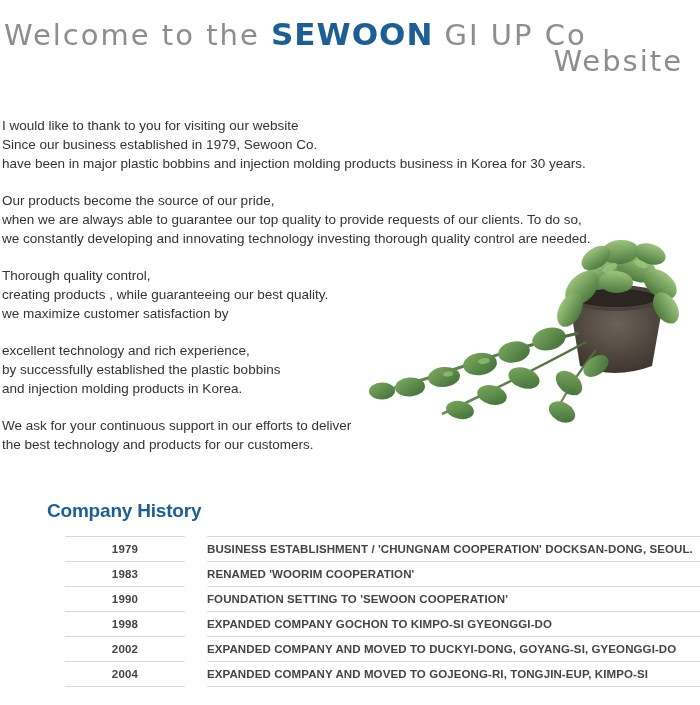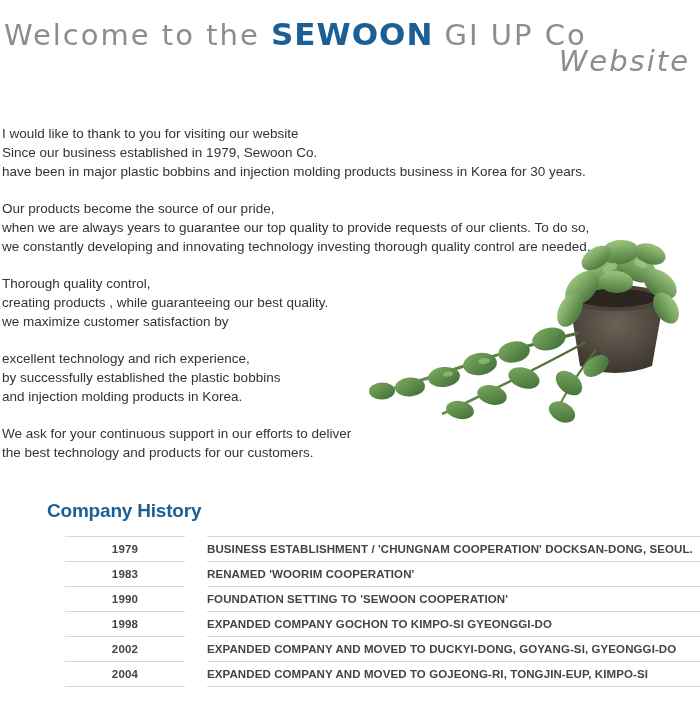--- a/index.html
+++ b/index.html
@@ -30,42 +30,41 @@
     font-weight: 400;
     white-space: nowrap;
   }
   .hero-line1 {
     position: absolute;
     left: 4px;
     top: 16px;
   }
   .hero-line2 {
     position: absolute;
-    right: 10px;
+    right: 17px;
     top: 44px;
-    font-style: italic;
   }
   .hero-accent {
     color: #1c5f94;
     font-weight: 700;
     font-size: 31px;
     letter-spacing: 1px;
   }
   .hero-plain {
     color: #8d8d8d;
   }
 
   
   .intro {
     position: relative;
     padding: 8px 0 0 2px;
     z-index: 3;
   }
   .para {
-    margin: 16px 0 18px 0;
+    margin: 8px 0 18px 0;
   }
   .para .ln {
     display: block;
     font-size: 13.5px;
     line-height: 19px;
     color: #333333;
     white-space: nowrap;
   }
 
   
@@ -210,21 +209,21 @@
 </div>
 
 <div class="intro">
   <div class="para">
     <span class="ln">I would like to thank to you for visiting our website</span>
     <span class="ln">Since our business established in 1979, Sewoon Co.</span>
     <span class="ln">have been in major plastic bobbins and injection molding products business in Korea for 30 years.</span>
   </div>
   <div class="para">
     <span class="ln">Our products become the source of our pride,</span>
-    <span class="ln">when we are always years to guarantee our top quality to provide requests of our clients. To do so,</span>
+    <span class="ln">when we are always able to guarantee our top quality to provide requests of our clients. To do so,</span>
     <span class="ln">we constantly developing and innovating technology investing thorough quality control are needed.</span>
   </div>
   <div class="para">
     <span class="ln">Thorough quality control,</span>
     <span class="ln">creating products , while guaranteeing our best quality.</span>
     <span class="ln">we maximize customer satisfaction by</span>
   </div>
   <div class="para">
     <span class="ln">excellent technology and rich experience,</span>
     <span class="ln">by successfully established the plastic bobbins</span>

